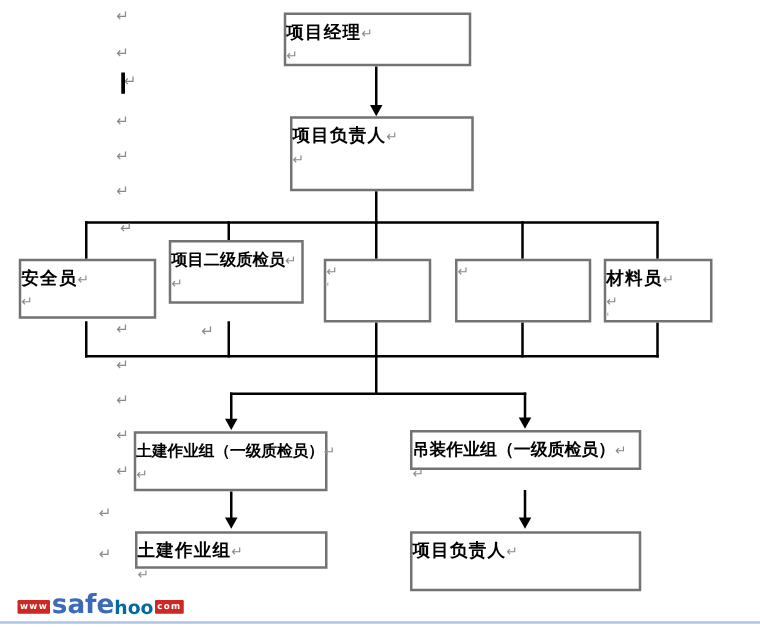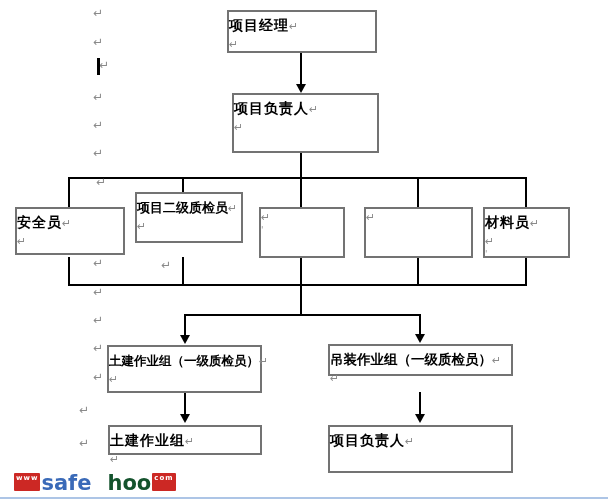--- a/index.html
+++ b/index.html
@@ -22,26 +22,26 @@
   
   .vline{position:absolute;width:2px;background:#000;}
   .hline{position:absolute;height:2px;background:#000;}
   .ah{position:absolute;width:0;height:0;
       border-left:5px solid transparent;border-right:5px solid transparent;
       border-top:9px solid #000;}
   
   .pmark{position:absolute;color:#8a8a8a;font-size:12px;line-height:12px;}
   #cursor{position:absolute;width:3px;height:17px;background:#000;}
   
-  #watermark{position:absolute;left:14px;top:473px;display:flex;
+  #watermark{position:absolute;left:14px;top:473px;display:flex;align-items:flex-end;
              font-weight:bold;line-height:1;}
   .wm-tiny{background:#cc2824;color:#fff;font-size:7px;padding:2px 2px;margin:0 1px 3px 0;
            letter-spacing:1px;border-radius:1px;}
   .wm-blue{color:#3a6ab8;font-size:21px;letter-spacing:0;}
-  .wm-red{color:#14532d;font-size:21px;margin-left:16px;}
+  .wm-red{color:#0369a1;font-size:15px;}
   
   #bottom-rule{position:absolute;left:0;top:497px;width:608px;height:2px;background:#adc5e6;}
 </style>
 </head>
 <body>
 
 <div id="canvas">
 
   <div class="vline" style="left:300px;top:53px;height:33px"></div>
   <div class="ah" style="left:296px;top:84px"></div>

